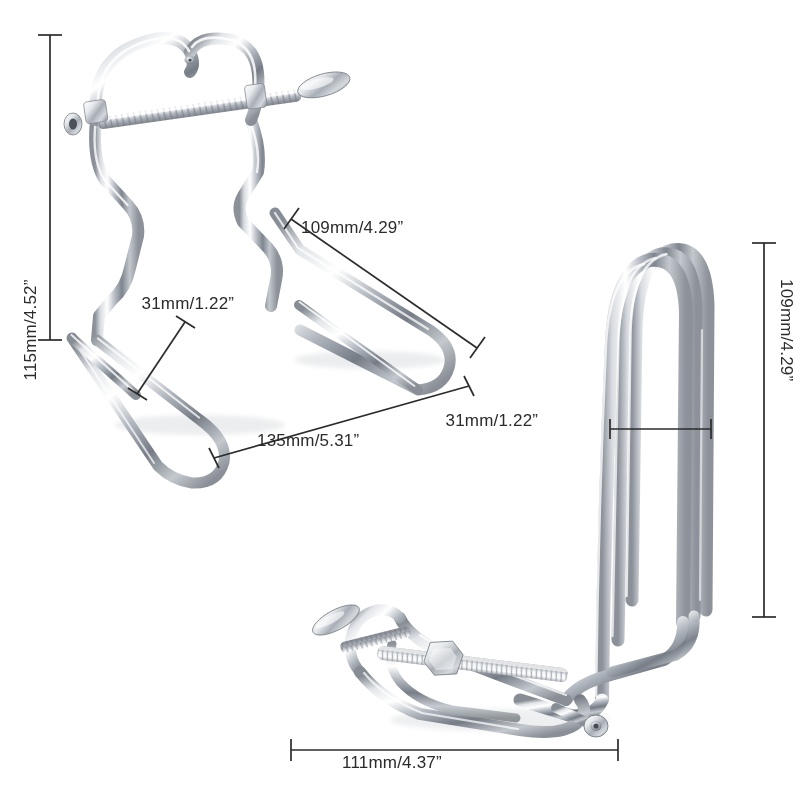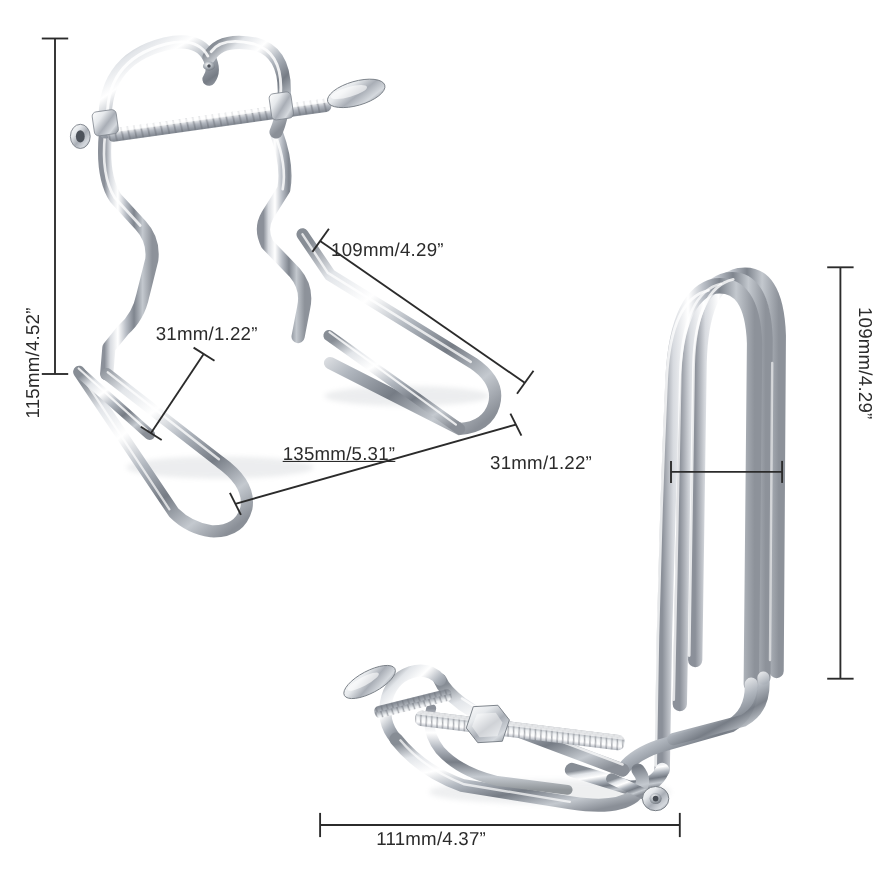--- a/index.html
+++ b/index.html
@@ -32,21 +32,21 @@
     line-height: 1;
     user-select: none;
   }
   .rot-ccw { transform: rotate(-90deg); transform-origin: left top; }
   .rot-cw  { transform: rotate(90deg);  transform-origin: left top; }
 
   
   #lbl-height-left   { left: 30px;  top: 330px; }
   #lbl-leg-upper     { left: 352px; top: 227px; }
   #lbl-gap-left      { left: 188px; top: 303px; }
-  #lbl-width-lower   { left: 308px; top: 412px; text-decoration: underline; }
+  #lbl-width-lower   { left: 308px; top: 440px; }
   #lbl-gap-right     { left: 492px; top: 420px; }
   #lbl-height-right  { left: 786px; top: 330px; }
   #lbl-width-bottom  { left: 392px; top: 762px; text-align: right; }
 </style>
 </head>
 <body>
 
 <div id="stage">
 
   <svg id="artboard" viewBox="0 0 800 800" xmlns="http://www.w3.org/2000/svg">

